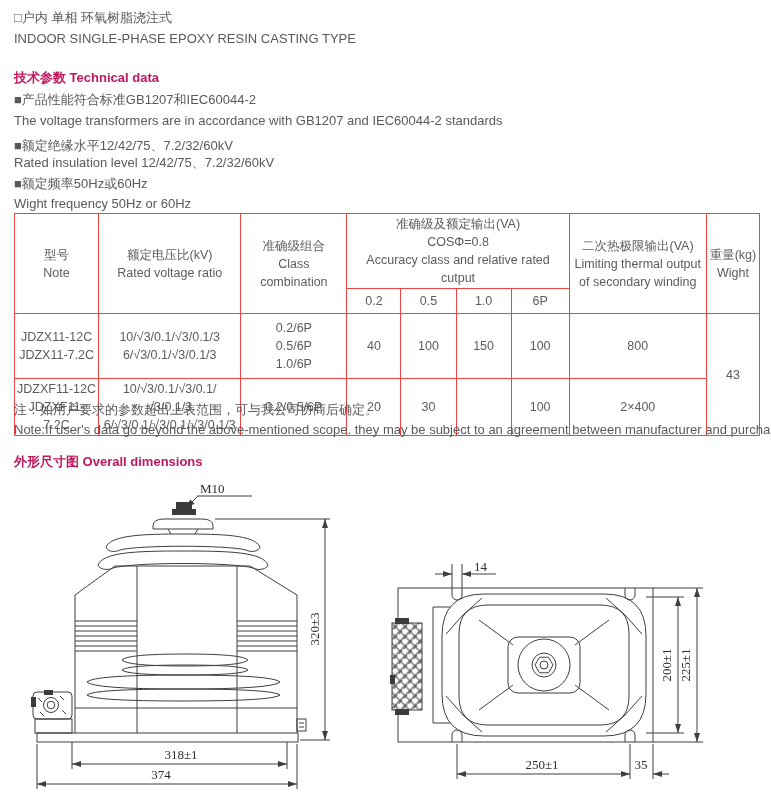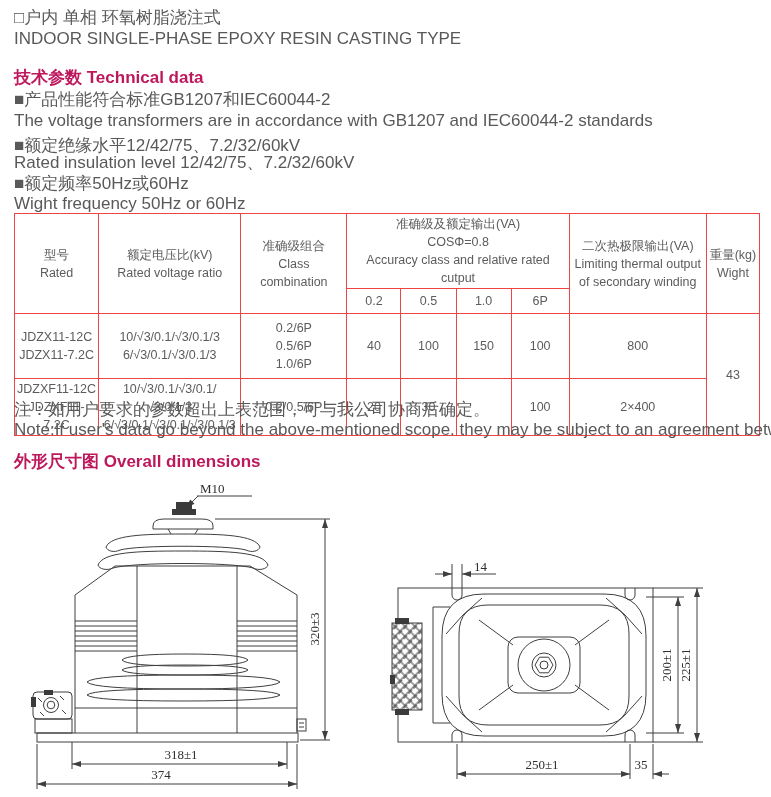--- a/index.html
+++ b/index.html
@@ -1,19 +1,19 @@
 <!DOCTYPE html>
 <html><head>
 <meta charset="utf-8">
 <style>
   html,body { margin:0; padding:0; background:#fff; }
   .page { position:relative; width:771px; height:797px; background:#fff;
           font-family:"Liberation Sans","DejaVu Sans",sans-serif; color:#595959; overflow:hidden; }
   .abs { position:absolute; }
-  .t13 { font-size:17px; line-height:20px; white-space:nowrap; }
+  .t13 { font-size:13px; line-height:20px; white-space:nowrap; }
   .bold { font-weight:bold; color:#be185d; }
 
   table.spec { border-collapse:collapse; table-layout:fixed; font-size:12.5px;
                color:#5c5c5c; text-align:center; }
   table.spec td { border:1px solid #ef4444; padding:1px 2px; line-height:18px; vertical-align:middle; }
   .h-group { height:54px; }
   .h-sub td { height:22px; }
   .r1 td { height:62px; }
   .r2 td { height:42px; }
 
@@ -48,21 +48,21 @@
         <col style="width:55px">
         <col style="width:55px">
         <col style="width:58px">
       <col style="width:137px">
         <col style="width:53px">
     </colgroup>
     <tbody>
         <tr class="h-group">
       <td rowspan="2">
         <div>型号</div>
-            <div>Rated</div>
+            <div>Note</div>
       </td>
       <td rowspan="2">
         <div>额定电压比(kV)</div>
             <div>Rated voltage ratio</div>
       </td>
       <td rowspan="2">
         <div>准确级组合</div>
             <div>Class combination</div>
       </td>
       <td colspan="4">

